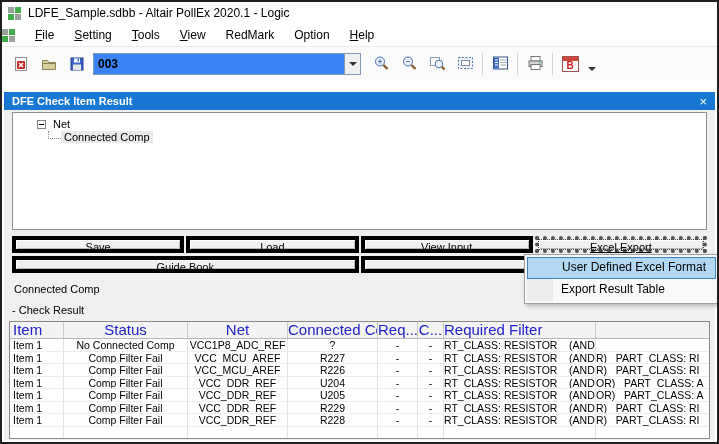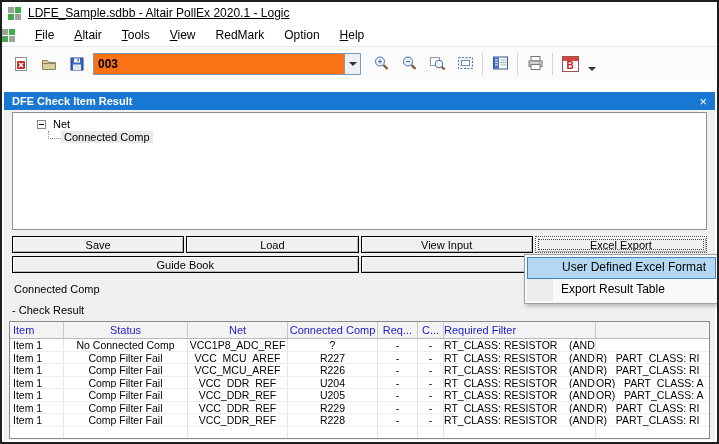--- a/index.html
+++ b/index.html
@@ -8,31 +8,31 @@
   .window {
     position:relative; width:719px; height:444px;
     background:#ffffff; border:2px solid #1f1f1f; overflow:hidden;
     font-size:11px; color:#000;
   }
   
   .titlebar { height:22px; display:flex; align-items:center; background:#fff; padding-left:6px; }
   .applogo { width:13px; height:13px; display:grid; grid-template-columns:6px 6px; grid-template-rows:6px 6px; gap:1px; }
   .applogo span:nth-child(1){background:#9aa39a;} .applogo span:nth-child(2){background:#3fae49;}
   .applogo span:nth-child(3){background:#3fae49;} .applogo span:nth-child(4){background:#9aa39a;}
-  .title-text { margin-left:7px; font-size:12px;text-decoration:underline; }
+  .title-text { margin-left:7px; font-size:12px; }
   
   .menubar { height:22px; display:flex; align-items:center; background:#fff; }
   .menubar .applogo { margin-right:10px; }
   .mitem { display:inline-block; padding:2px 10px; font-size:12px; cursor:default; }
   .ul::first-letter { text-decoration:underline; }
   
   .toolbar { height:34px; display:flex; align-items:center; background:#fbfbfb; border-top:1px solid #ebebeb; padding-left:5px; }
   .tbtn { width:26px; height:26px; display:flex; align-items:center; justify-content:center; margin:0 1px; }
   .tsep { width:1px; height:22px; background:#d4d4d4; margin:0 3px; }
-  .combo { width:268px; height:22px; border:1px solid #7f9db9; background:#f97316; display:flex; align-items:stretch; margin:0 6px 0 2px; }
+  .combo { width:268px; height:22px; border:1px solid #7f9db9; background:#3b82f6; display:flex; align-items:stretch; margin:0 6px 0 2px; }
   .combo-text { flex:1; font-weight:bold; font-size:12px; padding:3px 0 0 4px; }
   .combo-arrow { width:16px; border-left:1px solid #7f9db9; background:#f0f0f0; display:flex; align-items:center; justify-content:center; }
   .tri-down { width:0; height:0; border-left:4px solid transparent; border-right:4px solid transparent; border-top:4px solid #333; }
   .overflow-arrow { margin:10px 0 0 4px; }
   .bom-box { width:17px; height:16px; border:1px solid #a05050; background:#fff; position:relative; }
   .bom-box .cap { position:absolute; top:0; left:0; right:0; height:4px; background:#cc4a3a; }
   .bom-box .letter { position:absolute; top:3px; left:0; right:0; text-align:center; color:#c42020; font-weight:bold; font-size:10px; }
   
   .content { position:absolute; top:90px; left:2px; right:2px; bottom:2px; background:#f0f0f0; }
   .gapstrip { position:absolute; top:78px; left:2px; right:2px; height:12px; background:#fff; }
@@ -45,30 +45,30 @@
   .tree-row { display:flex; align-items:center; height:14px; }
   .expander { width:9px; height:9px; border:1px solid #848484; background:#fff; margin:0 4px 0 18px; position:relative; }
   .expander::after { content:""; position:absolute; left:1px; right:1px; top:3px; height:1px; background:#000; }
   .tree-child { display:flex; align-items:flex-start; height:14px; }
   .connector { width:13px; height:8px; border-left:1px dotted #909090; border-bottom:1px dotted #909090; margin-left:29px; }
   .tree-label { padding:0 3px; font-size:11px; }
   .tree-label.selected { background:#e9e9e9; }
   
   .btnrow1 { position:absolute; top:144px; left:8px; right:8px; height:17px; display:flex; gap:2px; }
   .btnrow2 { position:absolute; top:164px; left:8px; right:8px; height:17px; display:flex; gap:2px; }
-  .pbtn { flex:1; background:#f0f0f0; border:1px solid #000000; box-shadow:inset 1px 1px 0 #ffffff, inset -1px -1px 0 #b8b8b8;
-          font-size:11px; text-align:center; line-height:14px; font-family:"Liberation Sans",sans-serif; }
+  .pbtn { flex:1; background:#f0f0f0; border:4px solid #000000; box-shadow:inset 1px 1px 0 #ffffff, inset -1px -1px 0 #b8b8b8;
+          font-size:11px; text-align:center; line-height:14px; font-family:"Liberation Sans",sans-serif;text-decoration:underline; }
   .pbtn.focused { outline:1px dotted #444; outline-offset:-4px; border-style:dotted; border-color:#555; }
   
   .sec-label1 { position:absolute; top:191px; left:10px; font-size:11px; }
   .sec-label2 { position:absolute; top:212px; left:8px; font-size:11px; }
   
   .tablebox { position:absolute; top:229px; left:5px; right:5px; bottom:1px; background:#fff; border:1px solid #8a8a8a; overflow:hidden; }
   .thead { display:flex; height:17px; background:#f3f3f3; border-bottom:1px solid #b9b9b9; }
-  .hcell { color:#2222cc; font-size:11px; text-align:center; line-height:16px; border-right:1px solid #c9c9c9;
+  .hcell { color:#2222cc; font-size:15px; text-align:center; line-height:16px; border-right:1px solid #c9c9c9;
            overflow:hidden; white-space:pre; }
   .trow { display:flex; height:12.5px; border-bottom:1px solid #ededed; }
   .cell { font-size:10.5px; line-height:12px; overflow:hidden; white-space:pre; border-right:1px solid #e4e4e4; }
   .c0 { width:54px;  text-align:left; padding-left:3px; }
   .c1 { width:124px; text-align:center; }
   .c2 { width:100px; text-align:center; }
   .c3 { width:90px;  text-align:center; }
   .c4 { width:40px;  text-align:center; }
   .c5 { width:26px;  text-align:center; }
   .c6 { width:152px; text-align:left; }
@@ -97,21 +97,21 @@
   </div>
 
   <div class="menubar">
     <span class="applogo">
         <span></span>
         <span></span>
         <span></span>
         <span></span>
       </span>
     <span class="mitem ul">File</span>
-    <span class="mitem ul">Altair</span>
+    <span class="mitem ul">Setting</span>
     <span class="mitem ul">Tools</span>
     <span class="mitem ul">View</span>
     <span class="mitem">RedMark</span>
     <span class="mitem">Option</span>
     <span class="mitem ul">Help</span>
   </div>
 
   <div class="toolbar">
     <span class="tbtn">
       <svg width="18" height="18" viewBox="0 0 18 18">

